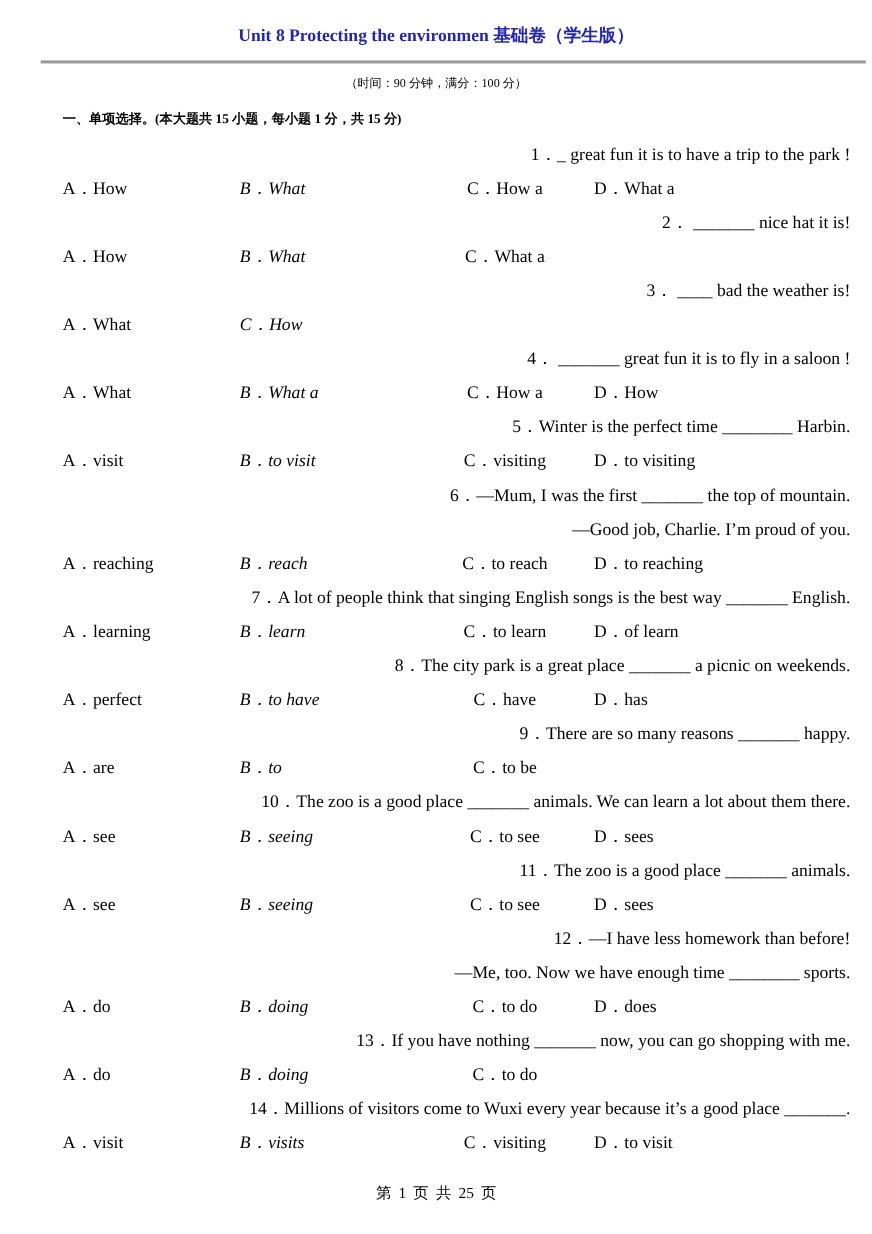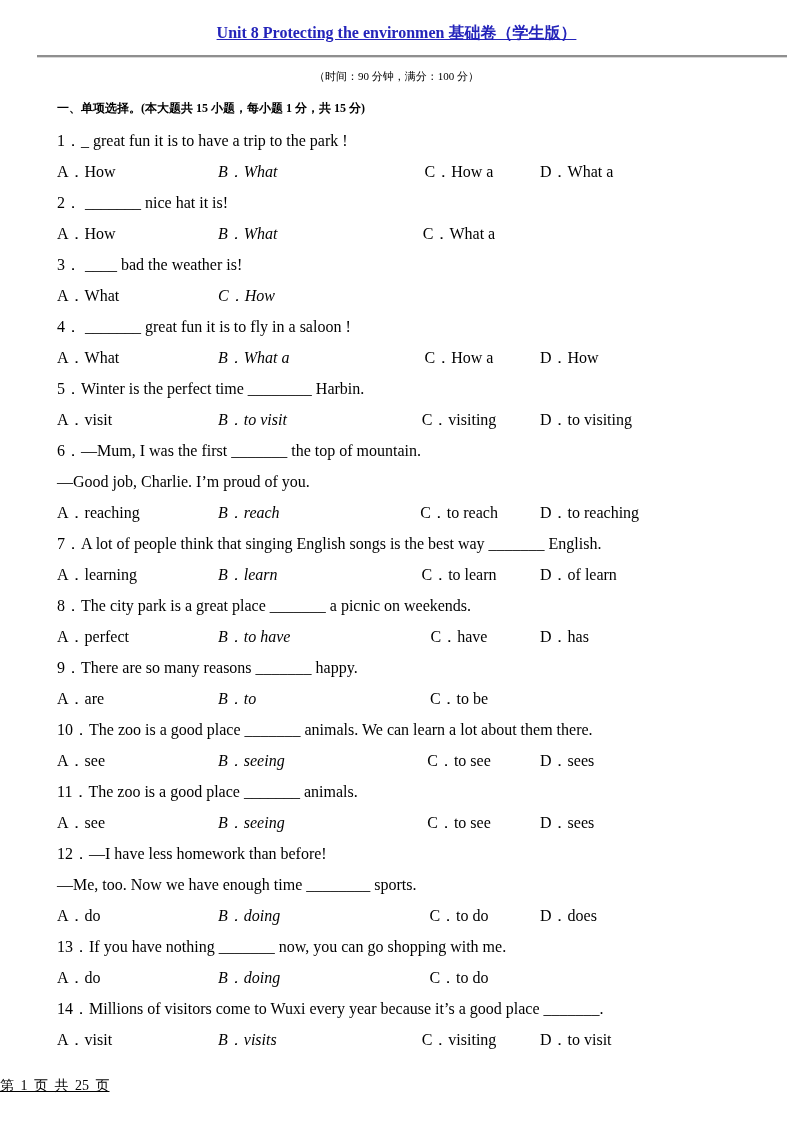--- a/index.html
+++ b/index.html
@@ -13,21 +13,20 @@
     color: #000000;
     overflow: hidden;
   }
   .title {
     padding-top: 23px;
     text-align: center;
     font-weight: bold;
     font-size: 16px;
     line-height: 20px;
     white-space: pre;
-    text-decoration: underline;
   }
   .rule {
     height: 2px;
     background: #8f8f8f;
     border-bottom: 1px solid #d8d8d8;
     margin: 12px 6px 0 37px;
   }
   .info-line {
     margin-top: 7px;
     text-align: center;
@@ -42,43 +41,43 @@
     line-height: 23px;
     white-space: pre;
   }
   .questions {
     margin: 5px 20px 0 57px;
   }
   .q-line {
     height: 31px;
     line-height: 31px;
     white-space: pre;
+    text-align: right;
   }
   .opt-row {
     display: flex;
     height: 31px;
     line-height: 31px;
     white-space: pre;
   }
   .opt { flex: 0 0 auto; }
   .opt:nth-child(1) { width: 161px; }
   .opt:nth-child(2) { width: 160px; font-style: italic; }
   .opt:nth-child(3) { width: 162px; text-align: center; }
   .opt:nth-child(4) { width: auto; }
   .footer {
     position: absolute;
     left: 0;
     right: 0;
     bottom: 26px;
-    text-align: left;
+    text-align: center;
     font-size: 14px;
     line-height: 20px;
     white-space: pre;
     word-spacing: 3px;
-    text-decoration: underline;
   }
 </style>
 </head>
 <body>
 
 <div class="page">
   <div class="title" style="color: rgb(36, 36, 186);">Unit 8 Protecting the environmen 基础卷（学生版）</div>
   <div class="rule"></div>
   <div class="info-line">（时间：90 分钟，满分：100 分）</div>
   <div class="section-heading">一、单项选择。(本大题共 15 小题，每小题 1 分，共 15 分)</div>

